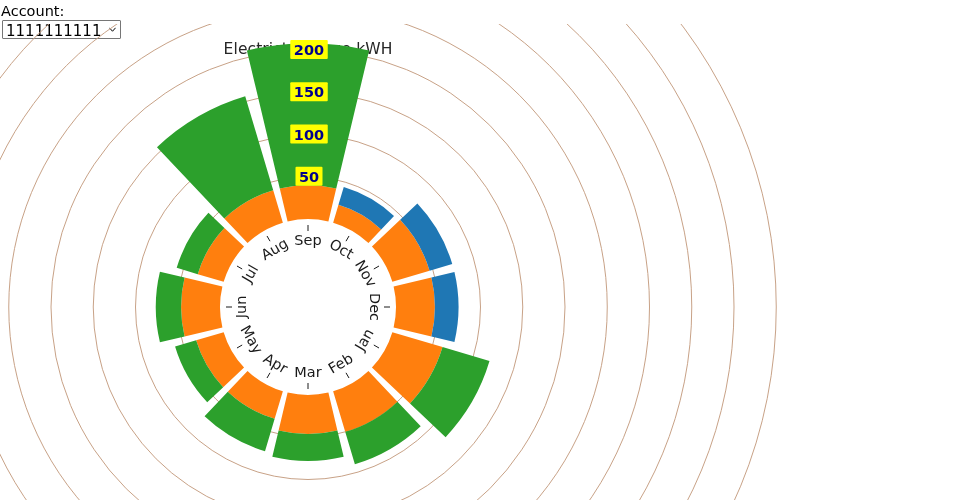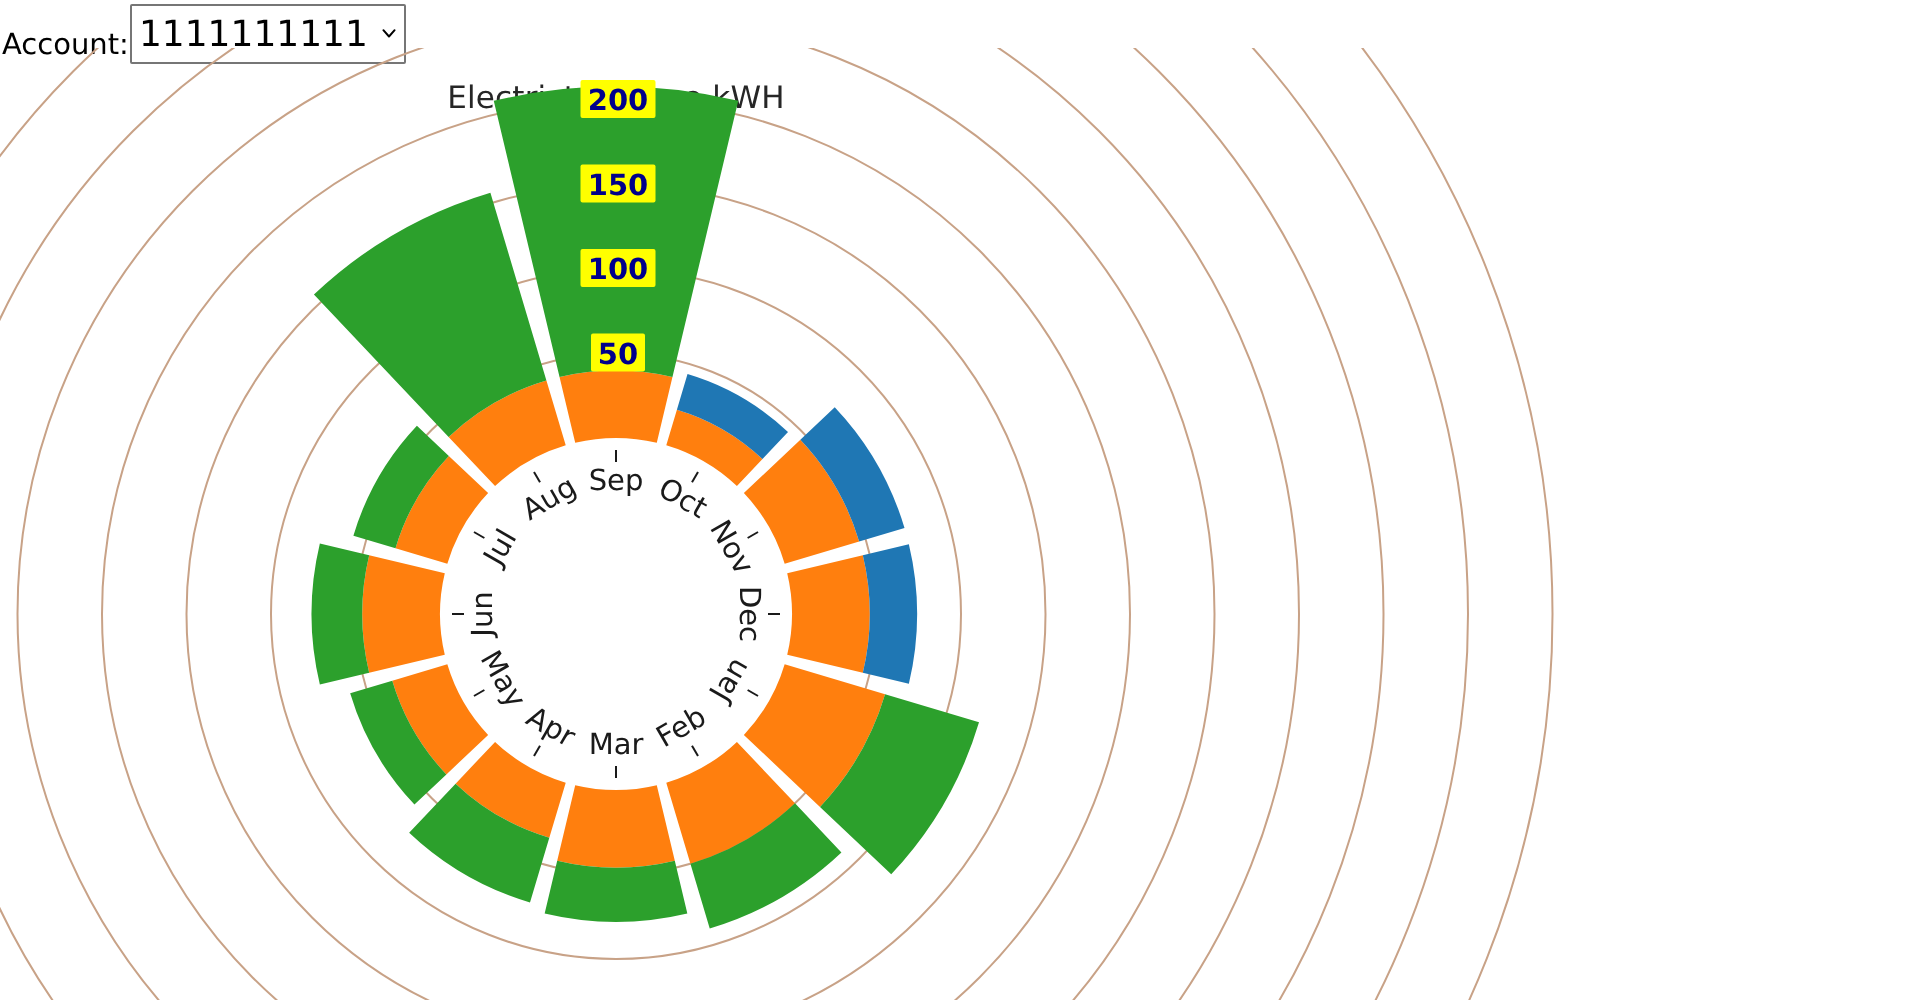--- a/index.html
+++ b/index.html
@@ -6,35 +6,35 @@
   body{
     width:960px;height:500px;background:#ffffff;overflow:hidden;
     font-family:"DejaVu Sans","Liberation Sans",sans-serif;
     color:#000;
   }
   #root{position:relative;width:960px;height:500px;}
 
   
   .account-bar{
     position:absolute;left:0;top:0;
-    display:flex;align-items:flex-end;gap:0px;
+    display:flex;align-items:flex-start;gap:0px;
     padding:2px 0 0 1px;
-    font-size:14.5px;line-height:18px;
+    font-size:14.5px;line-height:18px;flex-direction:column;
   }
   .account-label{color:#000;white-space:nowrap;}
   .account-select{
     font-family:"DejaVu Sans","Liberation Sans",sans-serif;
-    font-size:18px;
+    font-size:15px;
     padding:1px 18px 1px 3px;
     margin:0 0 0 1px;
     border:1px solid #767676;
     background:#ffffff;
     color:#000;
     border-radius:1px;
-    height:30px;
+    height:19px;
     box-sizing:border-box;
     -webkit-appearance:none;appearance:none;
   }
   .select-wrap{position:relative;display:inline-block;}
   .select-caret{
     position:absolute;right:5px;top:50%;width:7px;height:7px;
     margin-top:-4px;pointer-events:none;
   }
 
   

